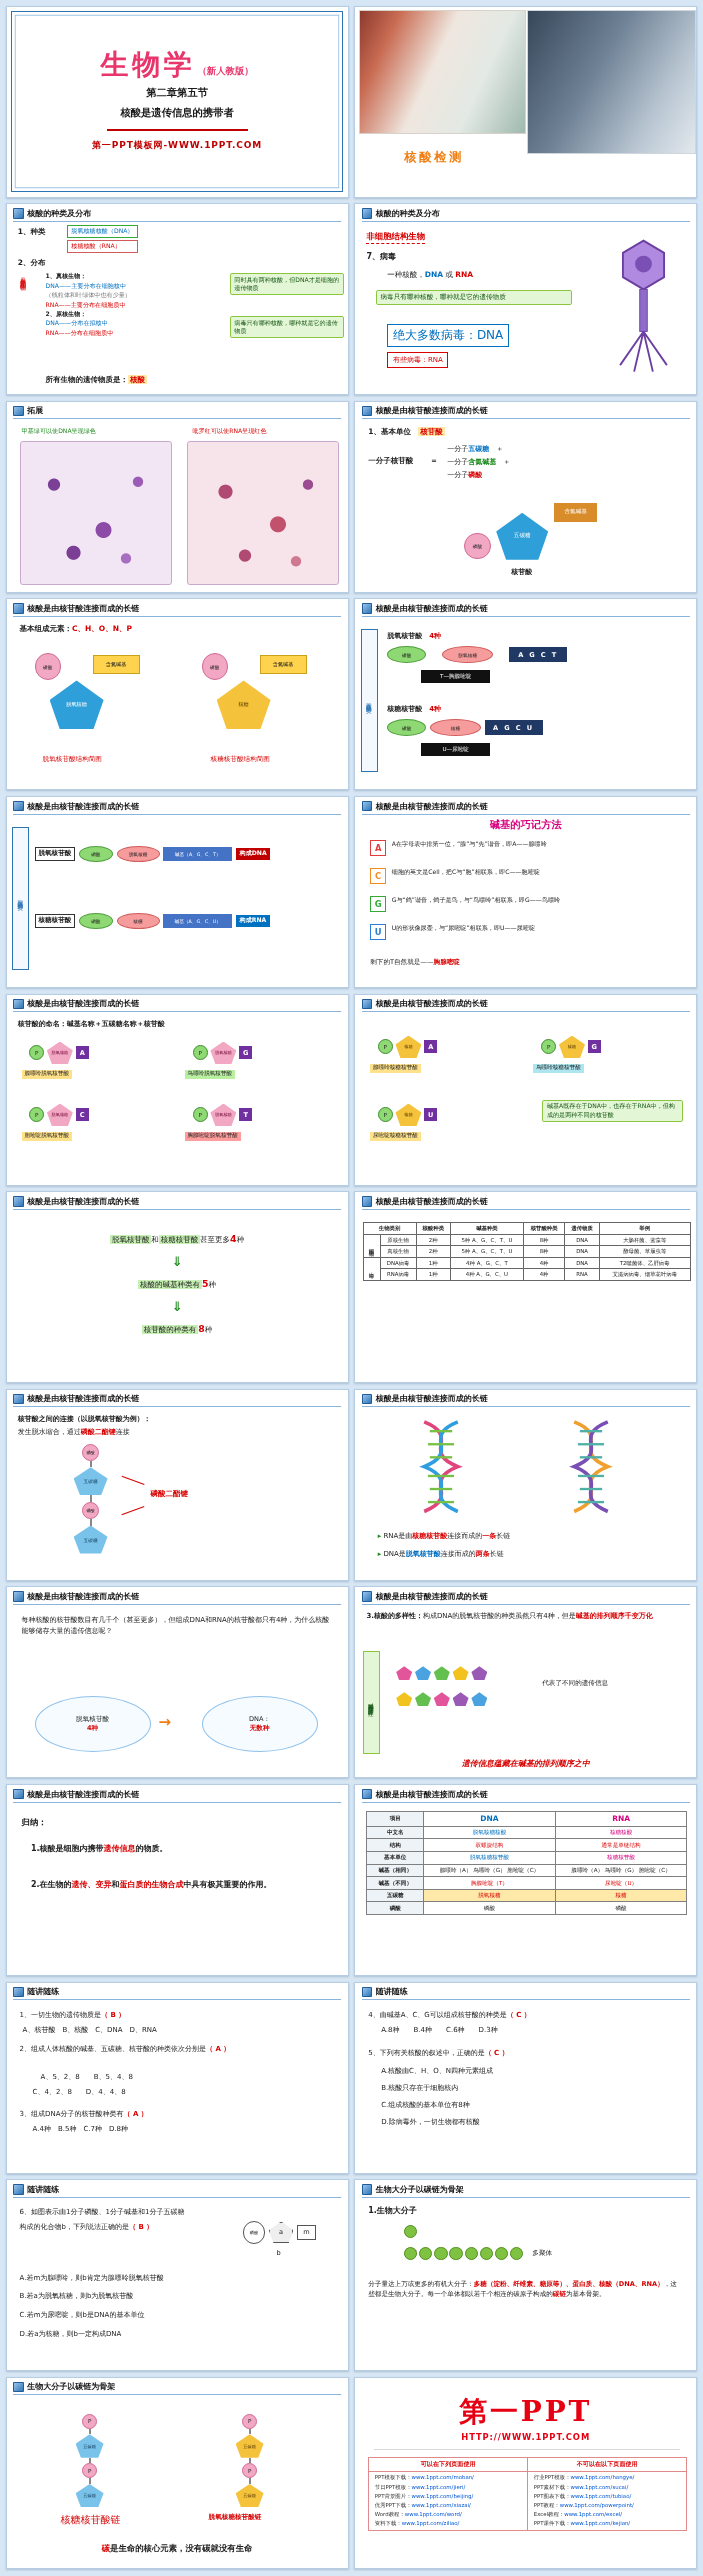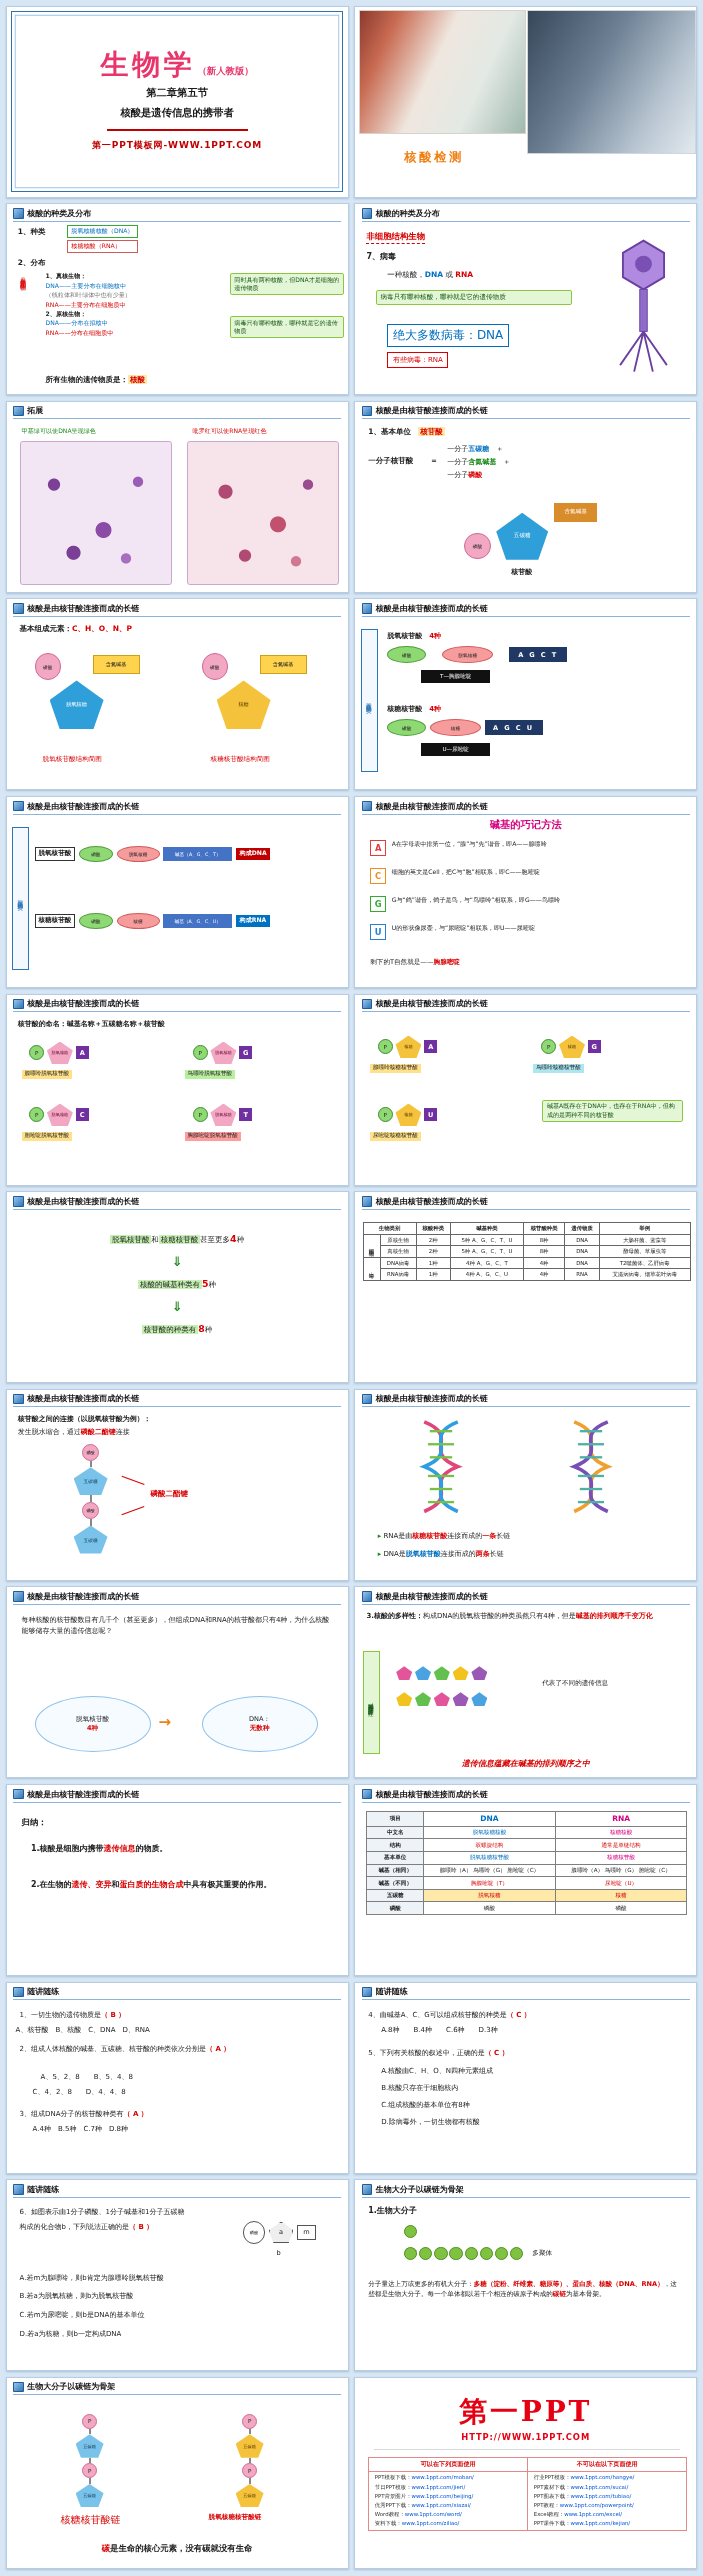--- a/index.html
+++ b/index.html
@@ -526,21 +526,21 @@
   </tbody>
       </table>
 </section>
 
 <section class="slide">
   <div class="hdr">
         <span class="hic"></span>
         <span class="ht">随讲随练</span>
       </div>
   <div class="ab qt" style="left:13px;top:28px;"><span>1、一切生物的遗传物质是</span><span class="red b">（ B ）</span></div>
-  <div class="ab qt" style="left:9px;top:43px;">A、核苷酸　B、核酸　C、DNA　D、RNA</div>
+  <div class="ab qt" style="left:16px;top:43px;">A、核苷酸　B、核酸　C、DNA　D、RNA</div>
   <div class="ab qt" style="left:13px;top:62px;width:315px;"><span>2、组成人体核酸的碱基、五碳糖、核苷酸的种类依次分别是</span><span class="red b">（ A ）</span></div>
   <div class="ab qt" style="left:34px;top:90px;">A、5、2、8　　B、5、4、8</div>
   <div class="ab qt" style="left:26px;top:105px;">C、4、2、8　　D、4、4、8</div>
   <div class="ab qt" style="left:13px;top:127px;"><span>3、组成DNA分子的核苷酸种类有</span><span class="red b">（ A ）</span></div>
   <div class="ab qt" style="left:26px;top:142px;">A.4种　B.5种　C.7种　D.8种</div>
 </section>
 
 <section class="slide">
   <div class="hdr">
         <span class="hic"></span>

